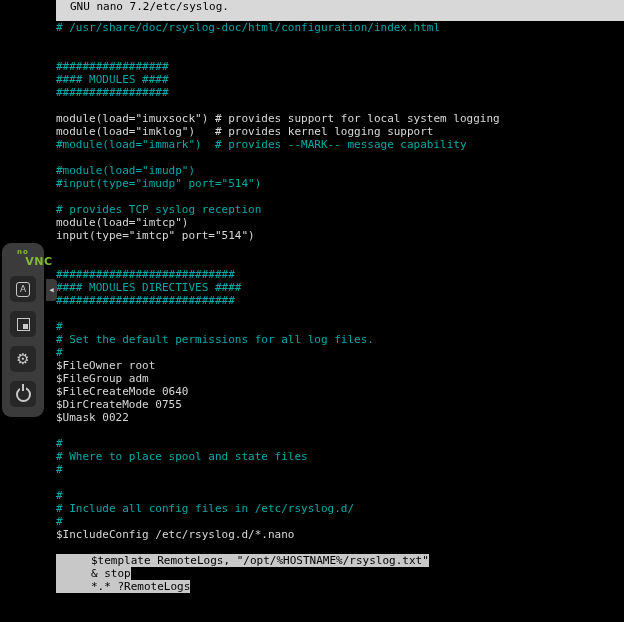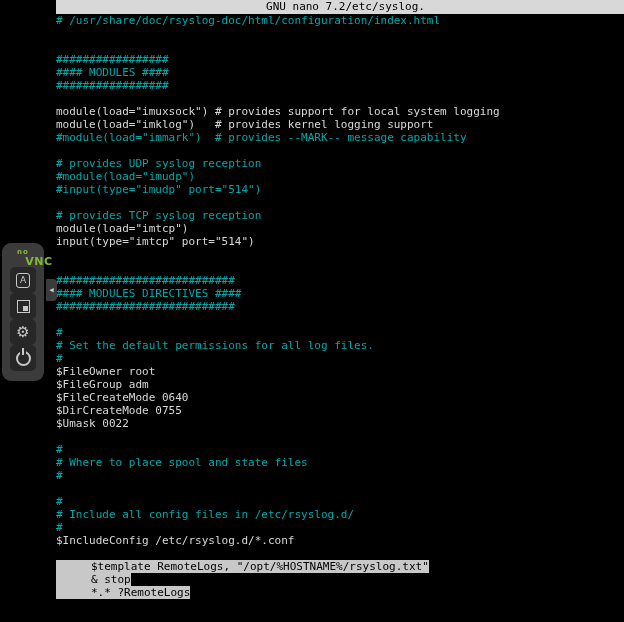--- a/index.html
+++ b/index.html
@@ -5,34 +5,34 @@
   html,body{margin:0;padding:0;}
   body{
     width:624px;height:622px;
     background:var(--background,#000);
     font-family:"DejaVu Sans Mono","Liberation Mono",monospace;
     position:relative;overflow:hidden;
   }
   
   .terminal{position:absolute;left:56px;top:0;right:0;bottom:0;background:var(--background,#000);}
   .titlebar{
-    height:14px;background:var(--titlebar_bg,#d8d8d8);color:#000;
-    font-size:11px;line-height:14px;display:flex;justify-content:center;
+    height:21px;background:var(--titlebar_bg,#d8d8d8);color:#000;
+    font-size:11px;line-height:14px;display:flex;justify-content:flex-start;
     padding:0 3px 0 14px;white-space:pre;
   }
   .lines{cursor:text;}
   .line{height:13px;font-size:11px;line-height:13px;white-space:pre;color:var(--code,#d8d8d8);}
   .line.comment{color:var(--comment,#00a8a8);}
   .line.sel span{background:var(--selection_bg,#c8c8c8);color:var(--selection_fg,#000);padding-left:35px;}
   
   .vnc-panel{
     position:absolute;left:2px;top:243px;width:42px;
     background:var(--panel_bg,#3b3b3b);border-radius:9px;
     display:flex;flex-direction:column;align-items:center;
-    padding:6px 0 10px;
+    padding:6px 0 10px;gap:9px;
   }
   .vnc-logo{text-align:center;line-height:1;color:var(--logo_green,#84b838);font-family:"DejaVu Sans",sans-serif;}
   .vnc-logo .no{display:block;font-size:7px;font-weight:bold;letter-spacing:1px;}
   .vnc-logo .vnc{display:block;font-size:11px;font-weight:bold;letter-spacing:0.5px;margin-left:32px;}
   .vnc-handle{
     position:absolute;left:44px;top:36px;width:11px;height:22px;
     background:var(--panel_bg,#3b3b3b);border-radius:0 4px 4px 0;
     display:flex;align-items:center;justify-content:center;
     color:#cccccc;font-size:7px;cursor:pointer;
   }
@@ -64,21 +64,20 @@
       <div class="line"><span></span></div>
       <div class="line"><span></span></div>
       <div class="line comment"><span>#################</span></div>
       <div class="line comment"><span>#### MODULES ####</span></div>
       <div class="line comment"><span>#################</span></div>
       <div class="line"><span></span></div>
       <div class="line"><span>module(load="imuxsock") # provides support for local system logging</span></div>
       <div class="line"><span>module(load="imklog")   # provides kernel logging support</span></div>
       <div class="line comment"><span>#module(load="immark")  # provides --MARK-- message capability</span></div>
       <div class="line"><span></span></div>
-      <div class="line comment"><span># provides UDP syslog reception</span></div>
       <div class="line comment"><span>#module(load="imudp")</span></div>
       <div class="line comment"><span>#input(type="imudp" port="514")</span></div>
       <div class="line"><span></span></div>
       <div class="line comment"><span># provides TCP syslog reception</span></div>
       <div class="line"><span>module(load="imtcp")</span></div>
       <div class="line"><span>input(type="imtcp" port="514")</span></div>
       <div class="line"><span></span></div>
       <div class="line"><span></span></div>
       <div class="line comment"><span>###########################</span></div>
       <div class="line comment"><span>#### MODULES DIRECTIVES ####</span></div>
@@ -93,21 +92,21 @@
       <div class="line"><span>$DirCreateMode 0755</span></div>
       <div class="line"><span>$Umask 0022</span></div>
       <div class="line"><span></span></div>
       <div class="line comment"><span>#</span></div>
       <div class="line comment"><span># Where to place spool and state files</span></div>
       <div class="line comment"><span>#</span></div>
       <div class="line"><span></span></div>
       <div class="line comment"><span>#</span></div>
       <div class="line comment"><span># Include all config files in /etc/rsyslog.d/</span></div>
       <div class="line comment"><span>#</span></div>
-      <div class="line"><span>$IncludeConfig /etc/rsyslog.d/*.conf</span></div>
+      <div class="line"><span>$IncludeConfig /etc/rsyslog.d/*.nano</span></div>
       <div class="line"><span></span></div>
       <div class="line sel"><span>$template RemoteLogs, "/opt/%HOSTNAME%/rsyslog.txt"</span></div>
       <div class="line sel"><span>&amp; stop</span></div>
       <div class="line sel"><span>*.* ?RemoteLogs</span></div>
     </div>
 </div>
 
 <div class="vnc-panel">
   <div class="vnc-logo">
     <span class="no">no</span>

